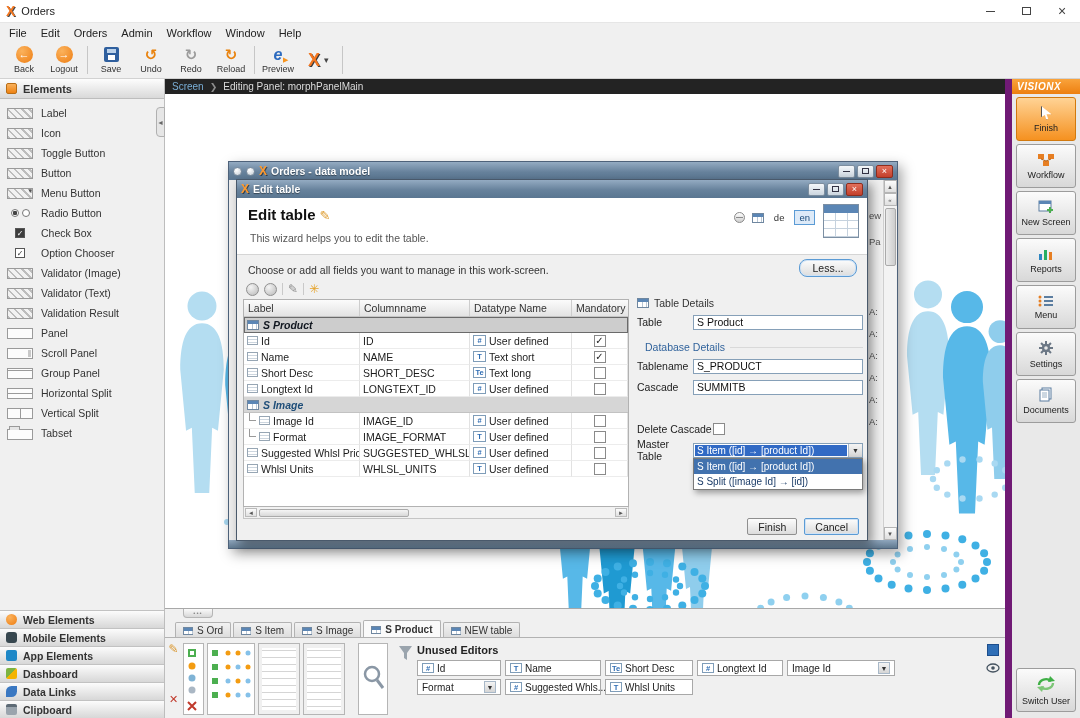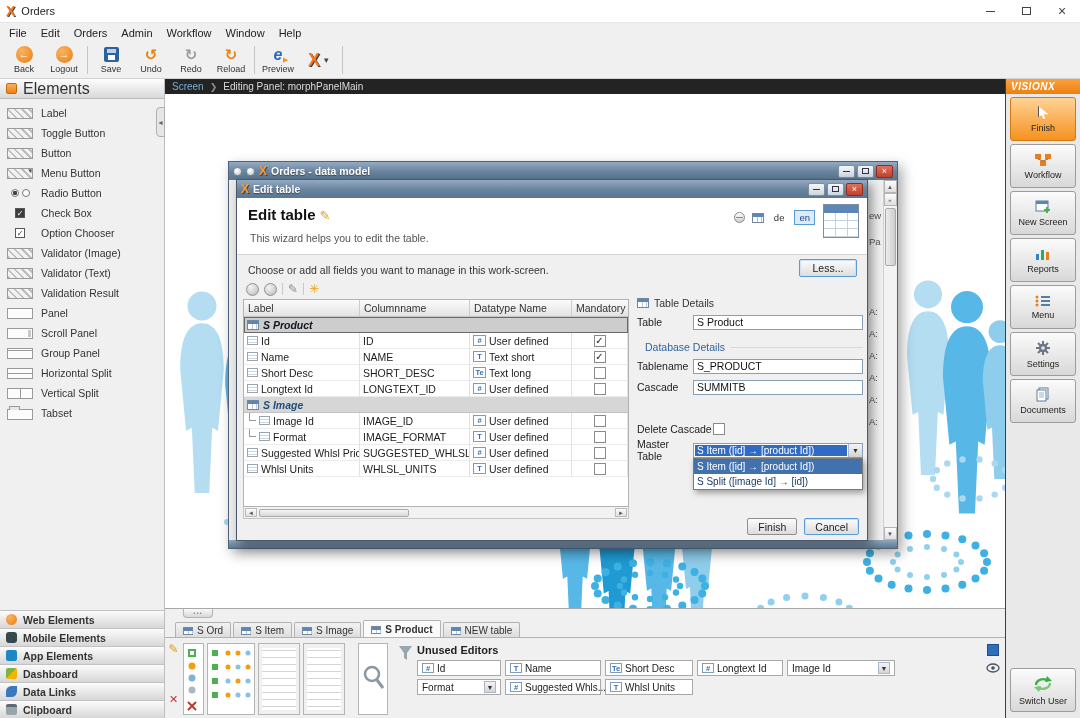--- a/index.html
+++ b/index.html
@@ -39,21 +39,21 @@
 .ic-preview .play{position:absolute;right:-6px;bottom:0;font-size:7px;color:#f7941e;font-style:normal}
 .logo-btn{display:flex;align-items:center;gap:4px;padding:0 10px}
 .logo-x{color:#f4761f;font-weight:800;font-size:18px;text-shadow:1px 1px 0 #3a3a3a}
 .dd-arrow{font-size:9px;color:#444}
 
 
 .main{flex:1;display:flex;min-height:0}
 
 
 .sidebar{width:165px;background:#f0f0f0;border-right:1px solid #bdbdbd;display:flex;flex-direction:column;position:relative;z-index:6}
-.side-header{height:20px;background:linear-gradient(#fdfdfd,#d9d9d9);border-bottom:1px solid #bdbdbd;display:flex;align-items:center;gap:6px;padding-left:6px;font-weight:normal;color:#333;font-size:16px;flex:none}
+.side-header{height:20px;background:linear-gradient(#fdfdfd,#d9d9d9);border-bottom:1px solid #bdbdbd;display:flex;align-items:center;gap:6px;padding-left:6px;font-weight:bold;color:#333;font-size:11px;flex:none}
 .hdr-ic{width:11px;height:11px;background:linear-gradient(#f9b15c,#ee8212);border:1px solid #b96d15;border-radius:2px;flex:none}
 .el-list{padding-top:4px}
 .el-item{height:20px;display:flex;align-items:center;gap:8px;padding-left:7px;color:#333;font-size:10.5px}
 .el-ic{width:26px;height:11px;border:1px solid #9a9a9a;background:repeating-linear-gradient(45deg,#bdbdbd 0 2px,#f2f2f2 2px 5px);flex:none;position:relative}
 .el-ic.box{background:#fcfcfc}
 .el-ic.grid{background:#fcfcfc;background-image:linear-gradient(#d6d6d6 1px,transparent 1px),linear-gradient(90deg,#d6d6d6 1px,transparent 1px);background-size:5px 5px}
 .el-ic.scroll{background:#fcfcfc}
 .el-ic.scroll::after{content:"";position:absolute;right:1px;top:1px;bottom:1px;width:3px;background:#c8c8c8}
 .el-ic.group{background:#fcfcfc;border-top:3px double #9a9a9a}
 .el-ic.split-h{background:#fcfcfc}
@@ -118,21 +118,21 @@
 .lang-row{position:absolute;right:52px;top:12px;display:flex;align-items:center;gap:7px}
 .globe{width:11px;height:11px;border-radius:50%;border:1px solid #8a8a8a;background:linear-gradient(#fefefe,#cfcfcf);position:relative}
 .globe::after{content:"";position:absolute;left:1px;right:1px;top:4px;height:1px;background:#8a8a8a}
 .tbl-ic{width:12px;height:10px;border:1px solid #6f87a0;background:#fff;position:relative;flex:none}
 .tbl-ic::before{content:"";position:absolute;left:0;right:0;top:0;height:3px;background:#5b86b5}
 .tbl-ic::after{content:"";position:absolute;left:4px;top:3px;bottom:0;width:1px;background:#b9c6d3;box-shadow:4px 0 0 #b9c6d3}
 .lang-de{font-size:9.5px;color:#333;padding:2px 3px}
 .lang-en{font-size:9.5px;color:#1a4a7a;border:1px solid #5b9bd5;background:#ddeaf8;padding:1px 4px}
 .big-grid{position:absolute;right:8px;top:6px;width:36px;height:34px;border:1px solid #7c8fa3;background-color:#fff;background-image:linear-gradient(#5b86b5,#5b86b5),repeating-linear-gradient(180deg,transparent 0 7px,#c6d2de 7px 8px),repeating-linear-gradient(90deg,transparent 0 11px,#c6d2de 11px 12px);background-size:100% 8px,100% 100%,100% 100%;background-repeat:no-repeat,repeat,repeat}
 .ed-instr{position:absolute;left:11px;top:84px;font-size:10.5px;color:#333}
-.less-btn{position:absolute;right:10px;top:79px;width:58px;height:18px;background:linear-gradient(#fcfcfc,#ddd);border:1px solid #5b9bd5;border-radius:2px;display:flex;align-items:center;justify-content:center;font-size:10.5px;color:#222;box-shadow:inset 0 0 0 1px #cfe2f5}
+.less-btn{position:absolute;right:10px;top:79px;width:58px;height:18px;background:linear-gradient(#fcfcfc,#ddd);border:1px solid #5b9bd5;border-radius:8px;display:flex;align-items:center;justify-content:center;font-size:10.5px;color:#222;box-shadow:inset 0 0 0 1px #cfe2f5}
 .grid-tools{position:absolute;left:9px;top:102px;display:flex;align-items:center;gap:5px}
 .gt-circle{width:13px;height:13px;border-radius:50%;background:radial-gradient(circle at 35% 30%,#f4f4f4,#b9b9b9);border:1px solid #909090}
 .gt-pencil{color:#8a8a8a;font-size:12px}
 .gt-sep{width:1px;height:12px;background:#c9c9c9}
 .gt-sun{color:#e5a32a;font-size:12px}
 
 .grid{position:absolute;left:6px;top:119px;width:386px;height:208px;background:#fff;border:1px solid #b2b2b2;overflow:hidden}
 .ghead{display:flex;height:17px;background:linear-gradient(#fbfbfb,#e3e3e3);border-bottom:1px solid #c5c5c5}
 .gh{display:flex;align-items:center;padding-left:4px;font-size:10.5px;color:#333;border-right:1px solid #cdcdcd;white-space:nowrap;overflow:hidden}
 .w-label{width:116px;flex:none}
@@ -190,21 +190,21 @@
 .chips{position:absolute;left:252px;display:flex;gap:4px}
 .r1{top:22px}
 .r2{top:41px}
 .chip{height:16px;background:#fff;border:1px solid #a8a8a8;display:flex;align-items:center;gap:3px;padding:0 4px;font-size:10px;color:#222;white-space:nowrap}
 .chip .dt-ic{width:12px;height:10px}
 .chip .combo-btn{width:12px;height:12px;margin-left:2px;border:1px solid #a8b8c8}
 .bp-right{position:absolute;right:5px;top:6px;display:flex;flex-direction:column;gap:7px;align-items:center}
 .ic-bluegrid{width:12px;height:12px;background:#2f6fb7;border:1px solid #1d4e8c}
 
 
-.vision{width:75px;background:#e9e9e9;border-left:1px solid #701a75;display:flex;flex-direction:column;z-index:6}
+.vision{width:75px;background:#e9e9e9;border-left:7px solid #701a75;display:flex;flex-direction:column;z-index:6}
 .vision-head{height:15px;background:linear-gradient(#f9a33c,#ed7f10);color:#fff;font-weight:bold;font-style:italic;font-size:10px;display:flex;align-items:center;padding-left:5px;letter-spacing:.5px;overflow:hidden;white-space:nowrap;flex:none}
 .vbtn{margin:3px 4px 0;height:44px;background:linear-gradient(#fbfbfb,#d8d8d8);border:1px solid #9c9c9c;border-radius:3px;display:flex;flex-direction:column;align-items:center;justify-content:center;gap:3px;font-size:9px;color:#222;text-align:center;flex:none}
 .vbtn.active{background:linear-gradient(#ffd395,#f59120);border-color:#d2790e}
 .vbtn.gap{}
 .vbtn.switch{margin-top:auto;margin-bottom:6px}
 .cursor-ic{width:11px;height:14px;background:#fff;border:1px solid #555;clip-path:polygon(0 0,100% 62%,55% 62%,70% 95%,52% 100%,40% 68%,0 86%)}
 </style>
 </head>
 <body>
 
@@ -290,20 +290,24 @@
 
     <div class="sidebar">
       <div class="side-header">
         <span class="hdr-ic"></span>
         <span>Elements</span>
       </div>
       <div class="el-list">
         <div class="el-item">
             <span class="el-ic"></span>
             <span>Label</span>
+          </div>
+        <div class="el-item">
+            <span class="el-ic"></span>
+            <span>Icon</span>
           </div>
         <div class="el-item">
             <span class="el-ic"></span>
             <span>Toggle Button</span>
           </div>
         <div class="el-item">
             <span class="el-ic"></span>
             <span>Button</span>
           </div>
         <div class="el-item">

